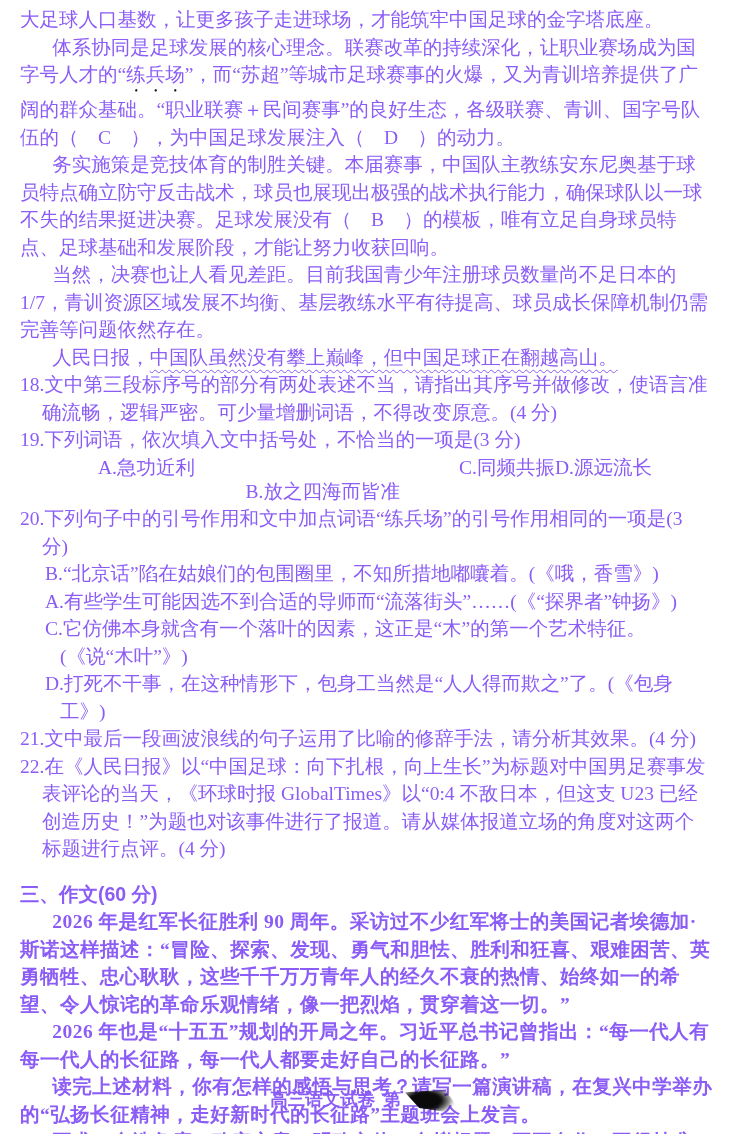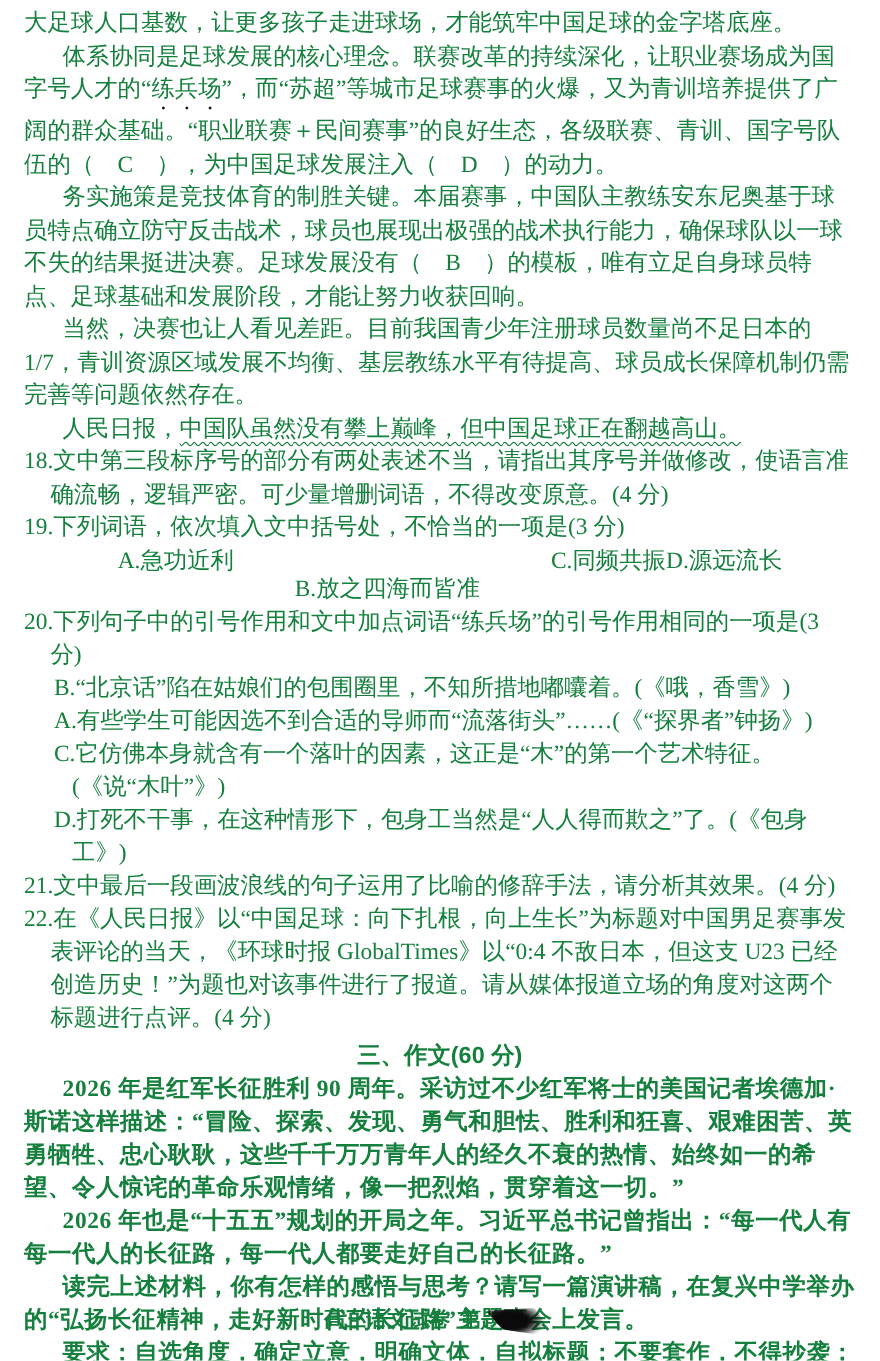--- a/index.html
+++ b/index.html
@@ -1,21 +1,21 @@
 <!DOCTYPE html>
 <html><head>
 <meta charset="utf-8">
 <style>
   html, body { margin: 0; padding: 0; background: #ffffff; }
   .page {
     position: relative;
     width: 733px;
     height: 1134px;
     background: #ffffff;
-    color: #15803d;
+    color: #8b5cf6;
     font-family: "Liberation Serif", "DejaVu Serif", serif;
     font-size: 19.5px;
     line-height: 27.5px;
     overflow: hidden;
     box-sizing: border-box;
     padding: 6px 20px 0 20px;
   }
   p { margin: 0; }
   .ind { text-indent: 1.65em; }
   .q { padding-left: 22px; text-indent: -22px; }
@@ -38,22 +38,21 @@
   .wavy {
     text-decoration-line: underline;
     text-decoration-style: wavy;
     text-decoration-thickness: 1px;
     text-underline-offset: 5px;
   }
   .section-header {
     font-family: "Liberation Sans", "DejaVu Sans", sans-serif;
     font-weight: 700;
     font-size: 19.5px;
-    margin-top: 4px;
-    text-align: center;
+    margin-top: 18px;
   }
   .q23 {
     font-family: "Liberation Sans", "DejaVu Sans", sans-serif;
     font-weight: 700;
   }
   .mat {
     font-weight: 700;
     letter-spacing: 0.5px;
   }
   .footer {

